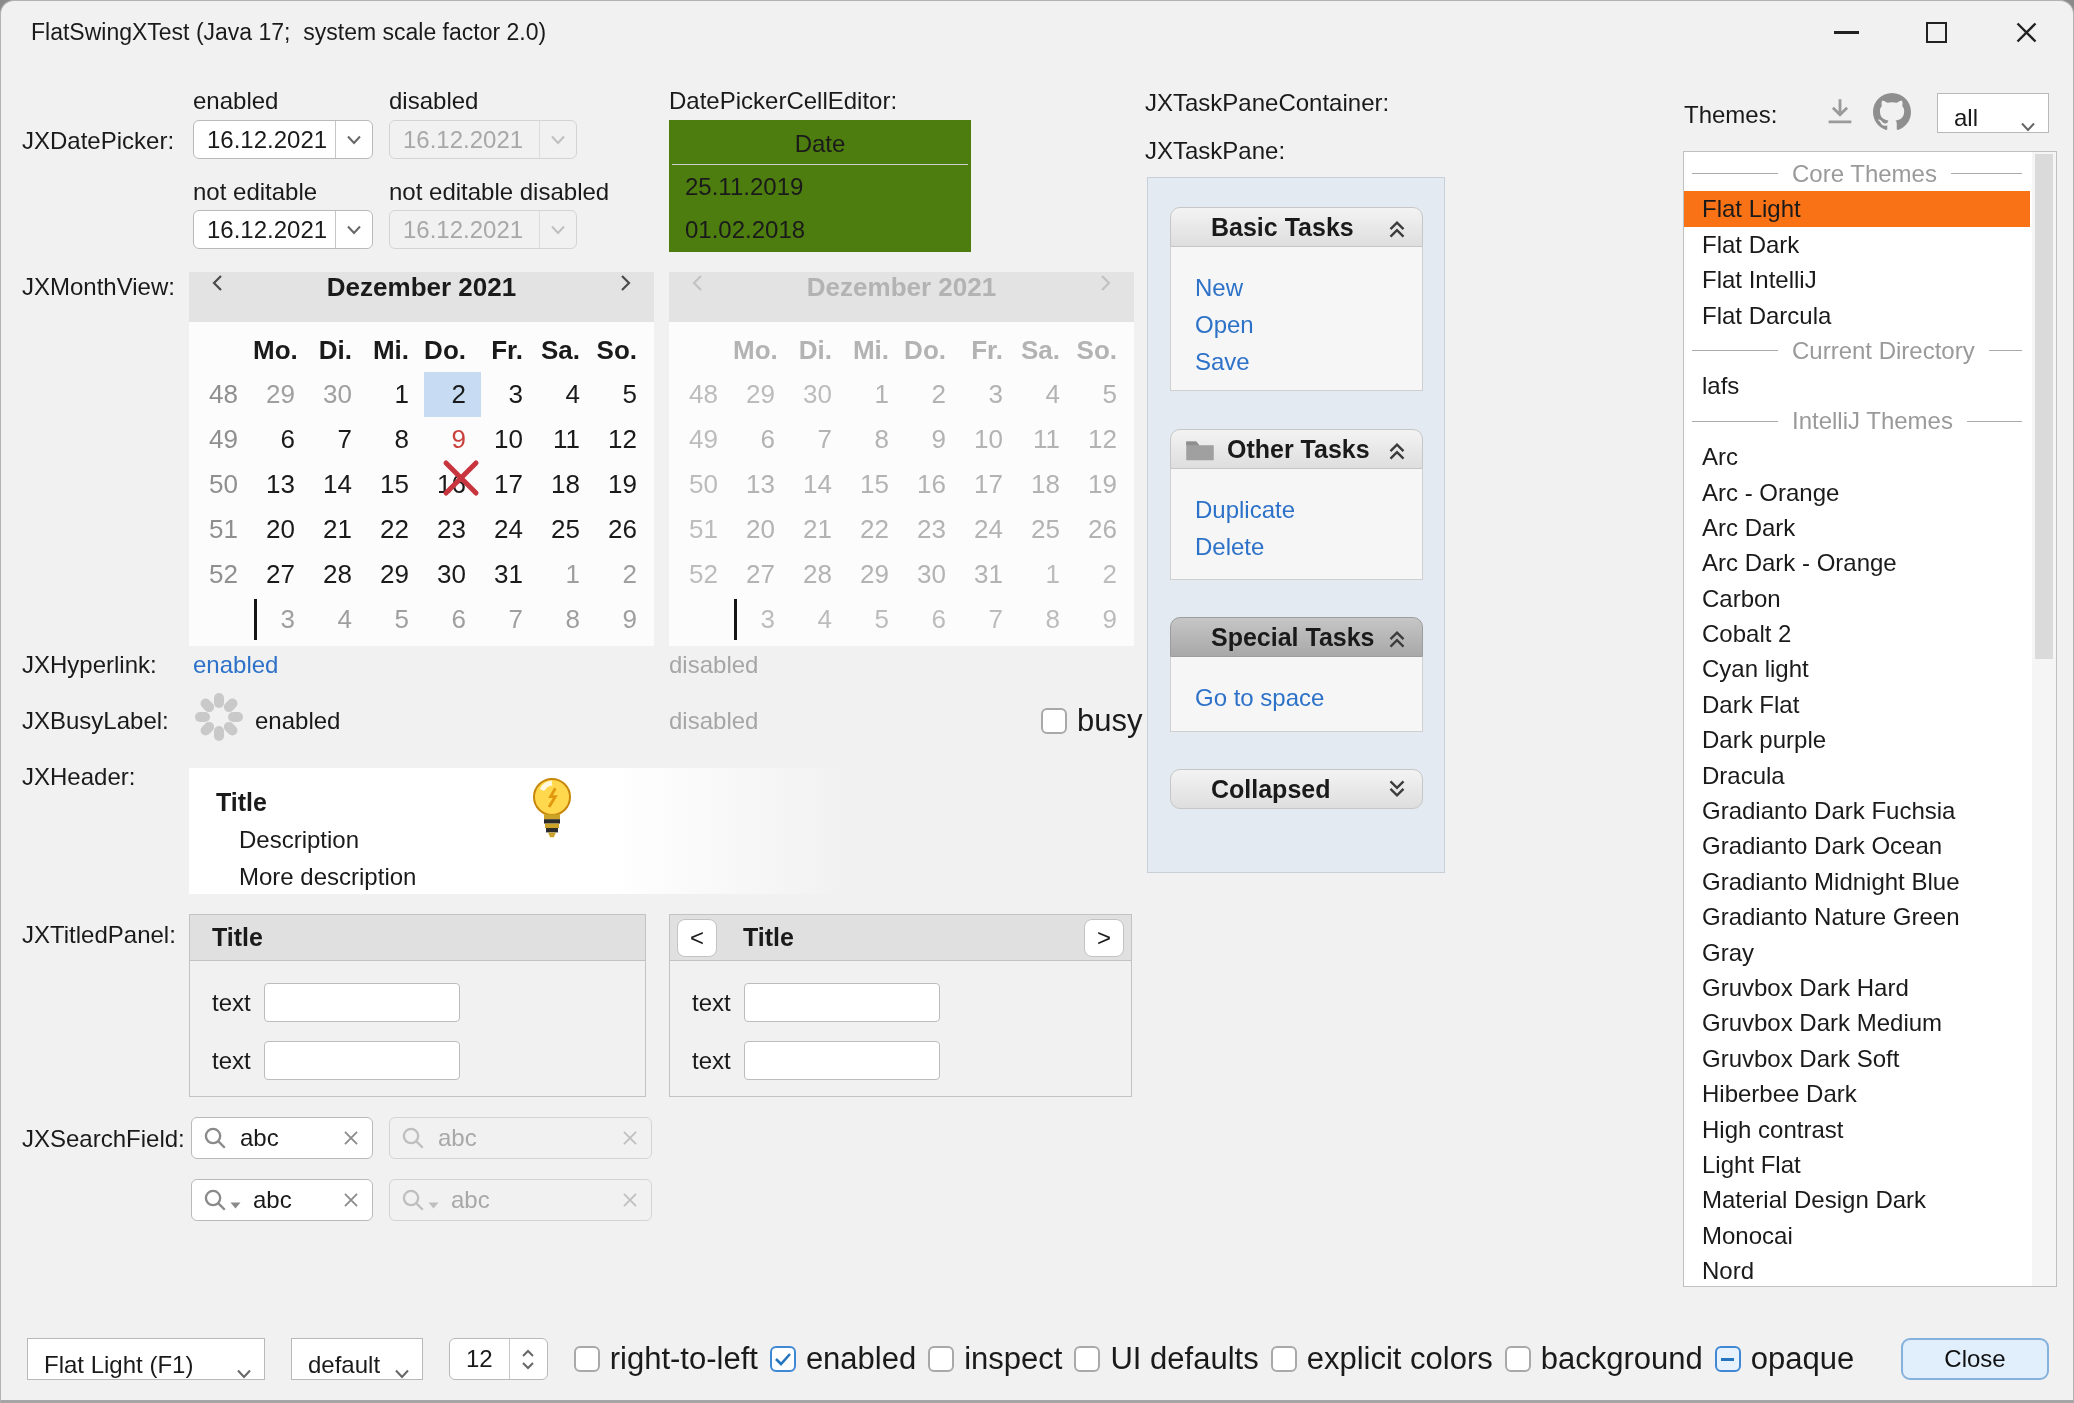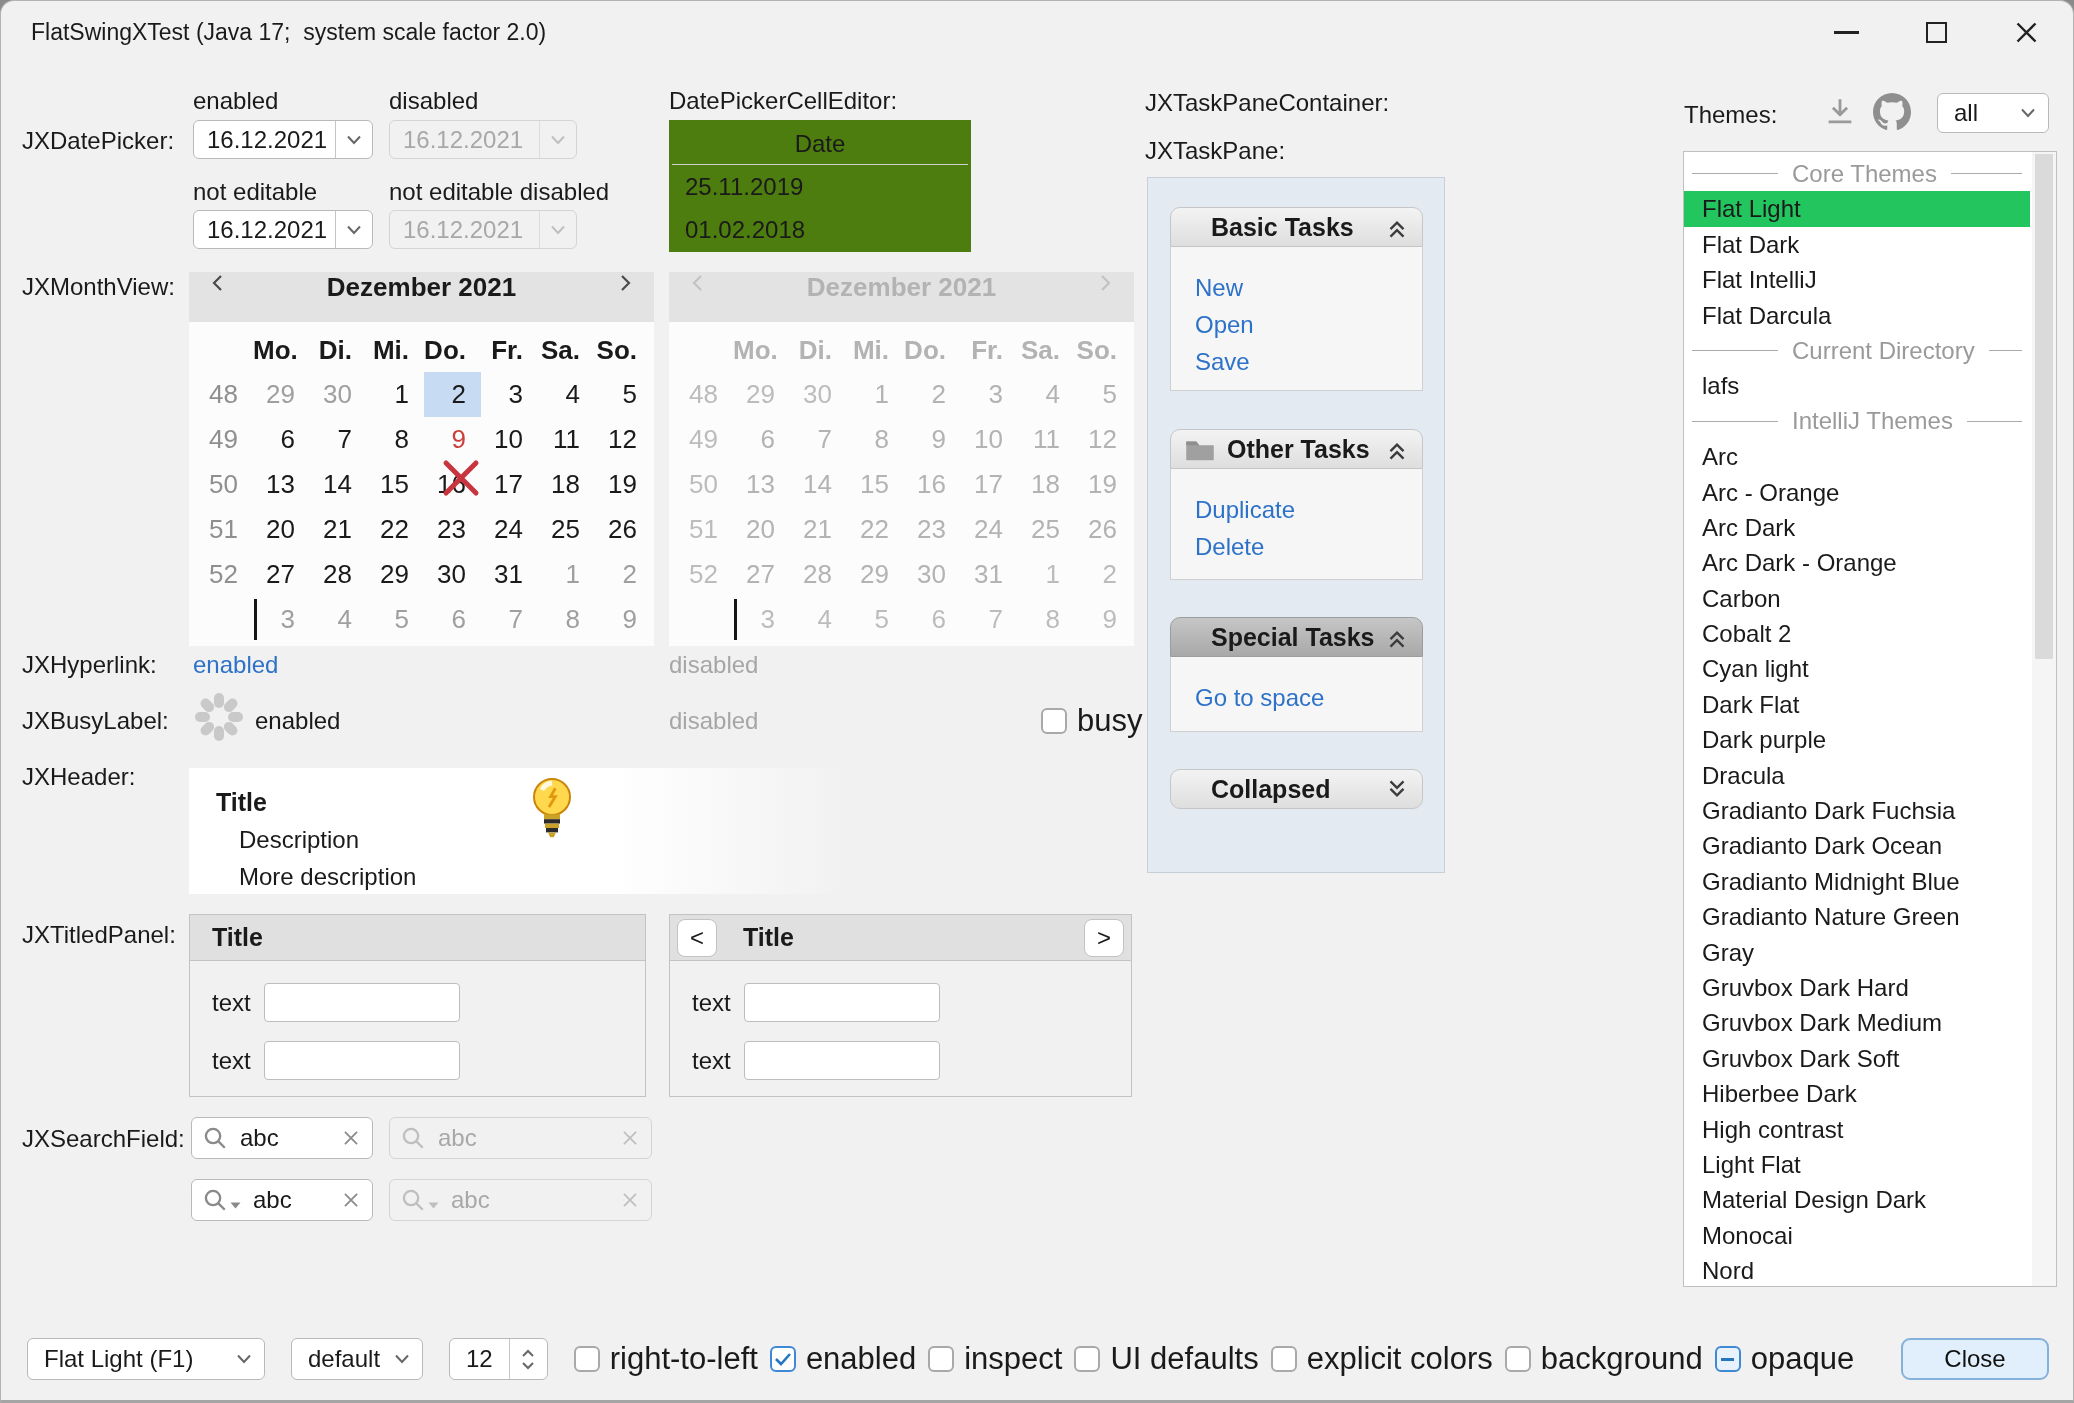--- a/index.html
+++ b/index.html
@@ -86,28 +86,28 @@
 .pane-head.dark{background:linear-gradient(#c6c6c6,#a8a8a8);border-color:#9d9d9d}
 .pane-head.lone{border-radius:10px}
 .pane-title{font-weight:bold;font-size:25px;margin-left:40px}
 .pane-title.has-icon{margin-left:12px}
 .pane-folder{margin-left:14px}
 .pane-chev{position:absolute;right:12px;top:7px}
 .pane-body{background:#f6f6f6;border:1px solid #cfcfcf;border-top:none;padding:22px 0 0 24px}
 .task-link{display:block;color:#2d72c8;font-size:24px;line-height:37px;cursor:pointer;text-decoration:none}
 
 .icon{cursor:pointer}
-.combo{height:40px;background:#fff;border:1px solid #b9b9b9;border-radius:6px;display:flex;align-items:center;cursor:pointer}
+.combo{height:40px;background:#fff;border:1px solid #b9b9b9;border-radius:0;display:flex;align-items:flex-end;cursor:pointer}
 .combo.abs{position:absolute}
 .combo>span{margin-left:16px;flex:1;font-size:24px;white-space:nowrap}
 .combo svg{margin-right:12px;flex:0 0 auto;color:#676767}
 .theme-list{position:absolute;background:#fff;border:1px solid #c0c0c0;overflow:hidden}
 #tl-items{position:absolute;left:0;top:4px;right:26px}
 .tl-item{height:35.4px;line-height:35.4px;padding-left:18px;font-size:24px;white-space:nowrap}
-.tl-item.sel{background:#22c55e}
+.tl-item.sel{background:#f97316}
 .tl-sep{height:35.4px;display:flex;align-items:center;color:#9a9a9a;font-size:24px}
 .tl-sep::before{content:"";width:86px;height:1px;background:#ababab;margin:0 14px 0 8px}
 .tl-sep::after{content:"";flex:1;height:1px;background:#ababab;margin:0 8px 0 14px}
 .tl-scroll{position:absolute;right:0;top:0;bottom:0;width:24px;background:#f5f5f5}
 .tl-thumb{position:absolute;left:3px;right:3px;top:2px;height:505px;background:#dadada;cursor:pointer}
 
 .bottombar{position:absolute;left:26px;right:24px;top:1336px;height:44px;display:flex;align-items:center;gap:26px}
 .bb{position:relative;height:42px;flex:0 0 auto}
 .spin{height:42px;background:#fff;border:1px solid #b9b9b9;border-radius:6px;display:flex;align-items:center;flex:0 0 auto}
 .spin-val{padding:0 16px;font-size:24px}

